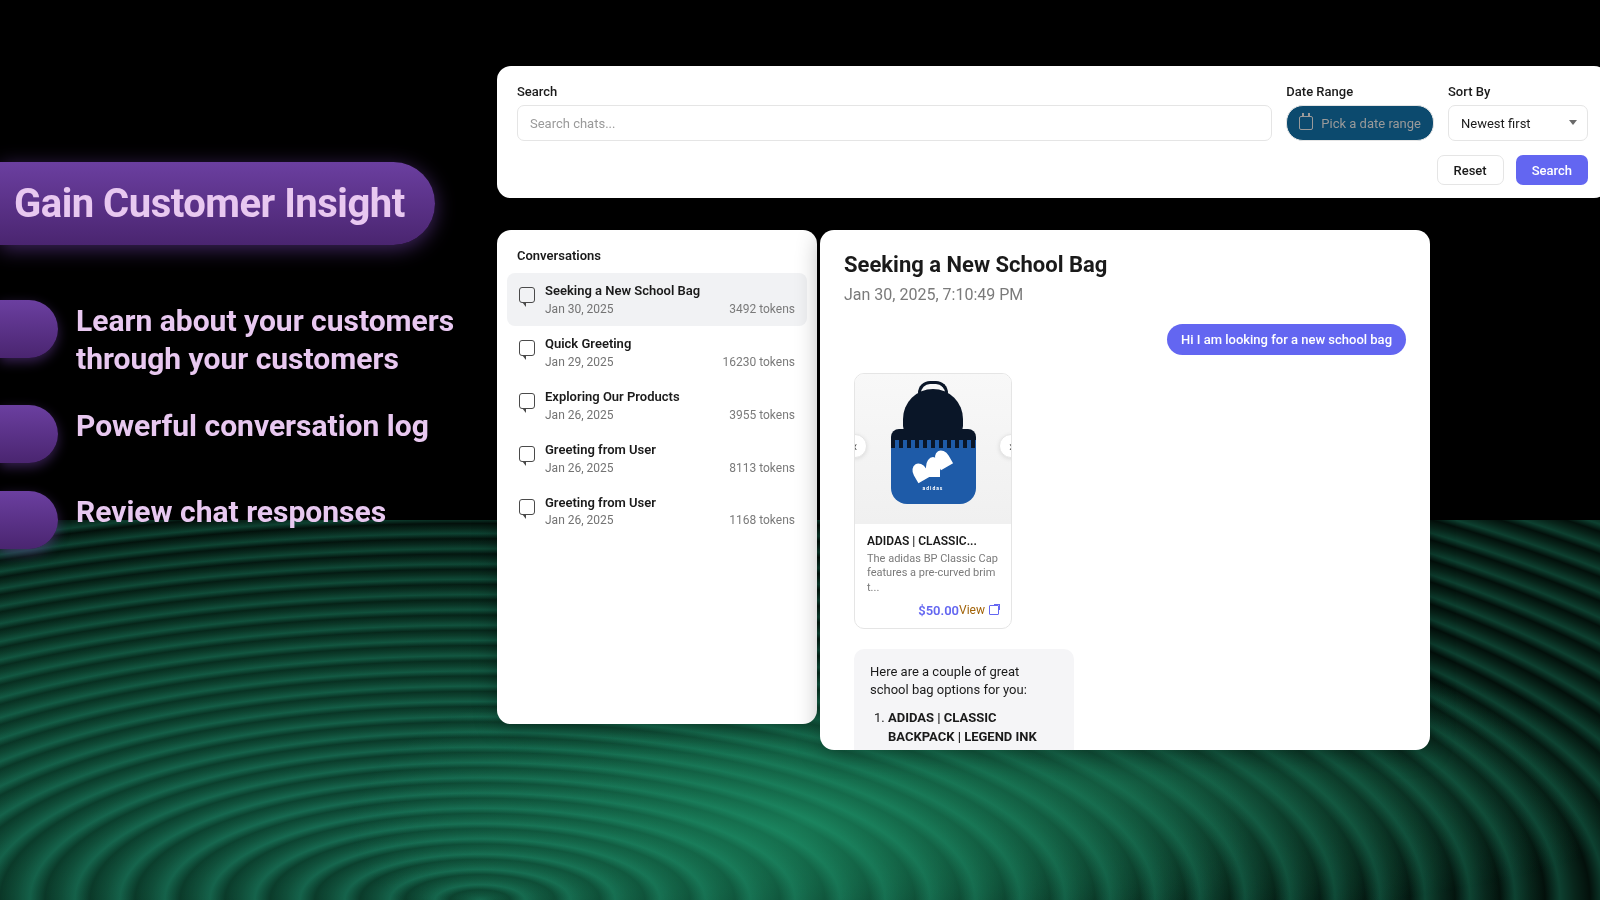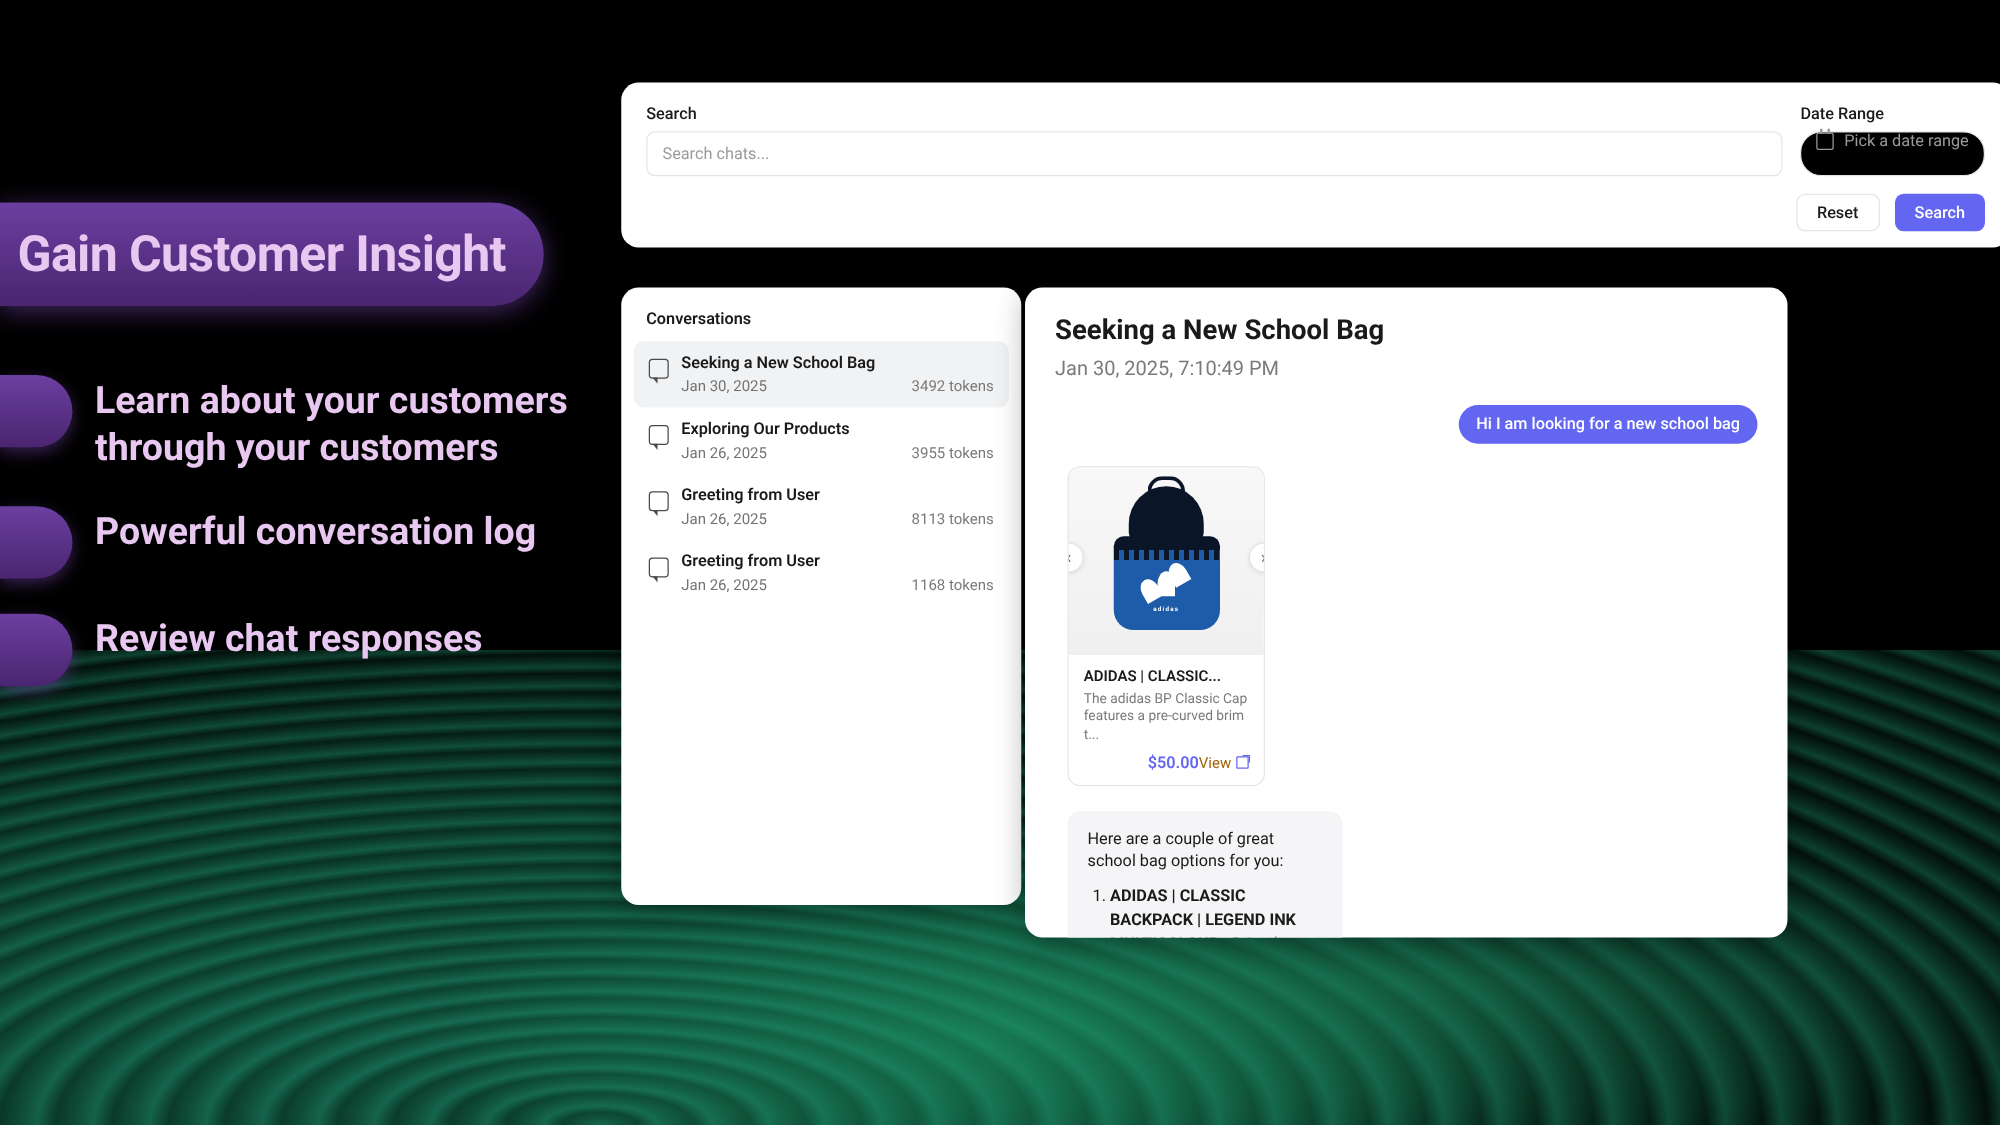--- a/index.html
+++ b/index.html
@@ -13,21 +13,21 @@
 .bullet{display:flex;align-items:flex-start;margin-bottom:28px}
 .bullet-dot{width:58px;height:58px;background:linear-gradient(180deg,#6b3fa0 0%,#4a2570 100%);border-radius:0 30px 30px 0;flex-shrink:0;margin-right:18px;box-shadow:0 4px 12px rgba(107,63,160,0.5)}
 .bullet-text{color:#e8c8f0;font-size:30px;font-weight:700;line-height:1.25;max-width:400px;padding-top:2px}
 .filter-card{position:absolute;top:66px;left:497px;width:1111px;height:132px;background:#fff;border-radius:14px;padding:18px 20px;z-index:3;box-shadow:0 4px 24px rgba(0,0,0,0.3)}
 .filter-row{display:flex;gap:14px}
 .filter-group{display:flex;flex-direction:column;gap:6px}
 .filter-label{font-size:13px;font-weight:500;color:#1a1a1a}
 .search-group{flex:1}
 .search-input{width:100%;height:36px;border:1px solid #e5e5e5;border-radius:7px;padding:0 12px;font-size:13px;color:#333;background:#fff}
 .search-input::placeholder{color:#9a9a9a}
-.date-btn{height:36px;min-width:140px;border:1px solid #e5e5e5;border-radius:17px;padding:0 12px;display:flex;align-items:flex-start;gap:8px;background:#000000;font-size:13px;color:#9a9a9a;cursor:pointer}
+.date-btn{height:36px;min-width:140px;border:1px solid #e5e5e5;border-radius:17px;padding:0 12px;display:flex;align-items:center;gap:8px;background:#0c4a6e;font-size:13px;color:#9a9a9a;cursor:pointer}
 .cal-icon{width:14px;height:14px;border:1.5px solid #9a9a9a;border-radius:2px;position:relative}
 .cal-icon::before{content:"";position:absolute;top:-4px;left:2px;width:2px;height:4px;background:#9a9a9a;box-shadow:6px 0 0 #9a9a9a}
 .sort-select{height:36px;width:140px;border:1px solid #e5e5e5;border-radius:7px;padding:0 28px 0 12px;font-size:13px;color:#1a1a1a;background:#fff;cursor:pointer;position:relative;display:flex;align-items:center}
 .sort-select::after{content:"";position:absolute;right:10px;top:14px;width:0;height:0;border-left:4px solid transparent;border-right:4px solid transparent;border-top:5px solid #6a6a6a}
 .filter-actions{display:flex;justify-content:flex-end;gap:12px;margin-top:14px}
 .btn{height:30px;padding:0 16px;border-radius:7px;font-size:13px;font-weight:500;cursor:pointer;border:none}
 .btn-reset{background:#fff;border:1px solid #e5e5e5;color:#1a1a1a}
 .btn-search{background:#6366f1;color:#fff}
 .conv-card{position:absolute;top:230px;left:497px;width:320px;height:494px;background:#fff;border-radius:14px;padding:18px 10px;z-index:3;box-shadow:0 4px 24px rgba(0,0,0,0.3)}
 .conv-header{font-size:13px;font-weight:600;color:#1a1a1a;padding:0 10px 10px}
@@ -105,37 +105,53 @@
       <label class="filter-label">Search</label>
       <input class="search-input" placeholder="Search chats..." style="">
     </div>
     <div class="filter-group">
       <label class="filter-label">Date Range</label>
       <button class="date-btn">
         <span class="cal-icon"></span>
         <span>Pick a date range</span>
       </button>
     </div>
+    <div class="filter-group">
+      <label class="filter-label">Sort By</label>
+      <div class="sort-select">
+        <span>Newest first</span>
+      </div>
+    </div>
   </div>
   <div class="filter-actions">
     <button class="btn btn-reset">Reset</button>
     <button class="btn btn-search">Search</button>
   </div>
 </div>
 
 <div class="conv-card">
   <div class="conv-header">Conversations</div>
   <div id="conv-list">
       <div class="conv-item active">
         <div class="chat-icon"></div>
         <div class="conv-body">
           <div class="conv-title">Seeking a New School Bag</div>
           <div class="conv-meta">
             <span class="conv-date">Jan 30, 2025</span>
             <span class="conv-tokens">3492 tokens</span>
+          </div>
+        </div>
+      </div>
+      <div class="conv-item">
+        <div class="chat-icon"></div>
+        <div class="conv-body">
+          <div class="conv-title">Quick Greeting</div>
+          <div class="conv-meta">
+            <span class="conv-date">Jan 29, 2025</span>
+            <span class="conv-tokens">16230 tokens</span>
           </div>
         </div>
       </div>
       <div class="conv-item">
         <div class="chat-icon"></div>
         <div class="conv-body">
           <div class="conv-title">Exploring Our Products</div>
           <div class="conv-meta">
             <span class="conv-date">Jan 26, 2025</span>
             <span class="conv-tokens">3955 tokens</span>

